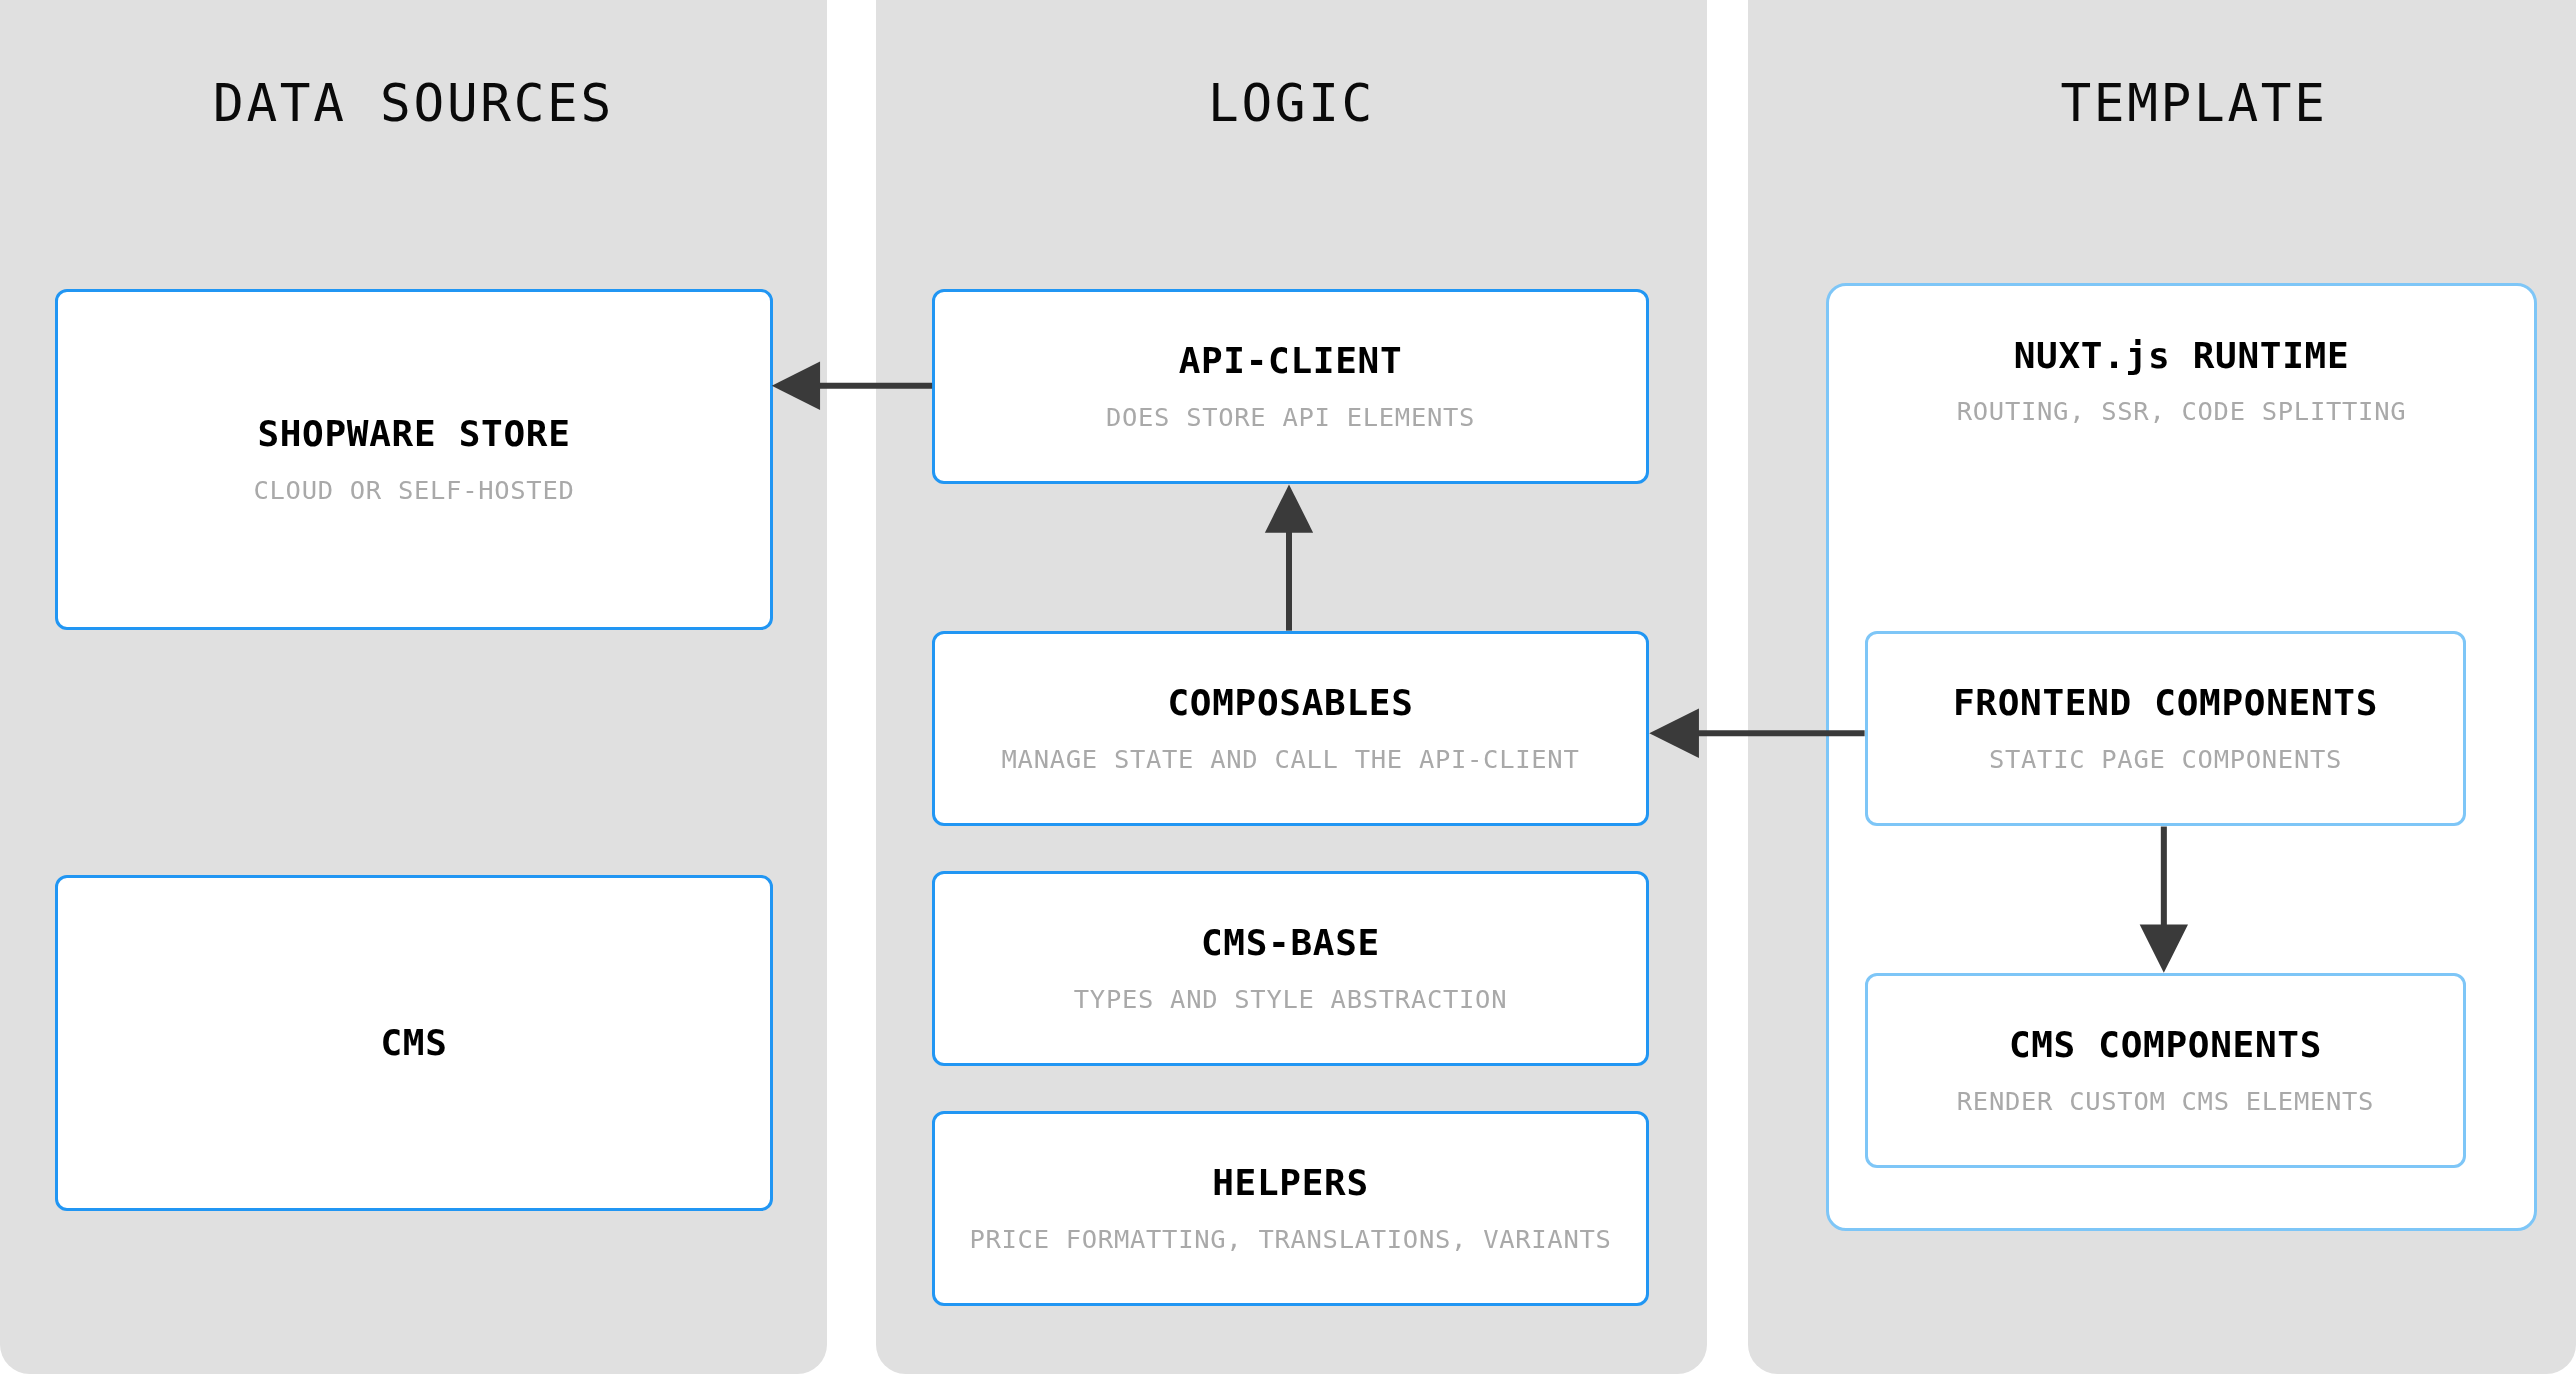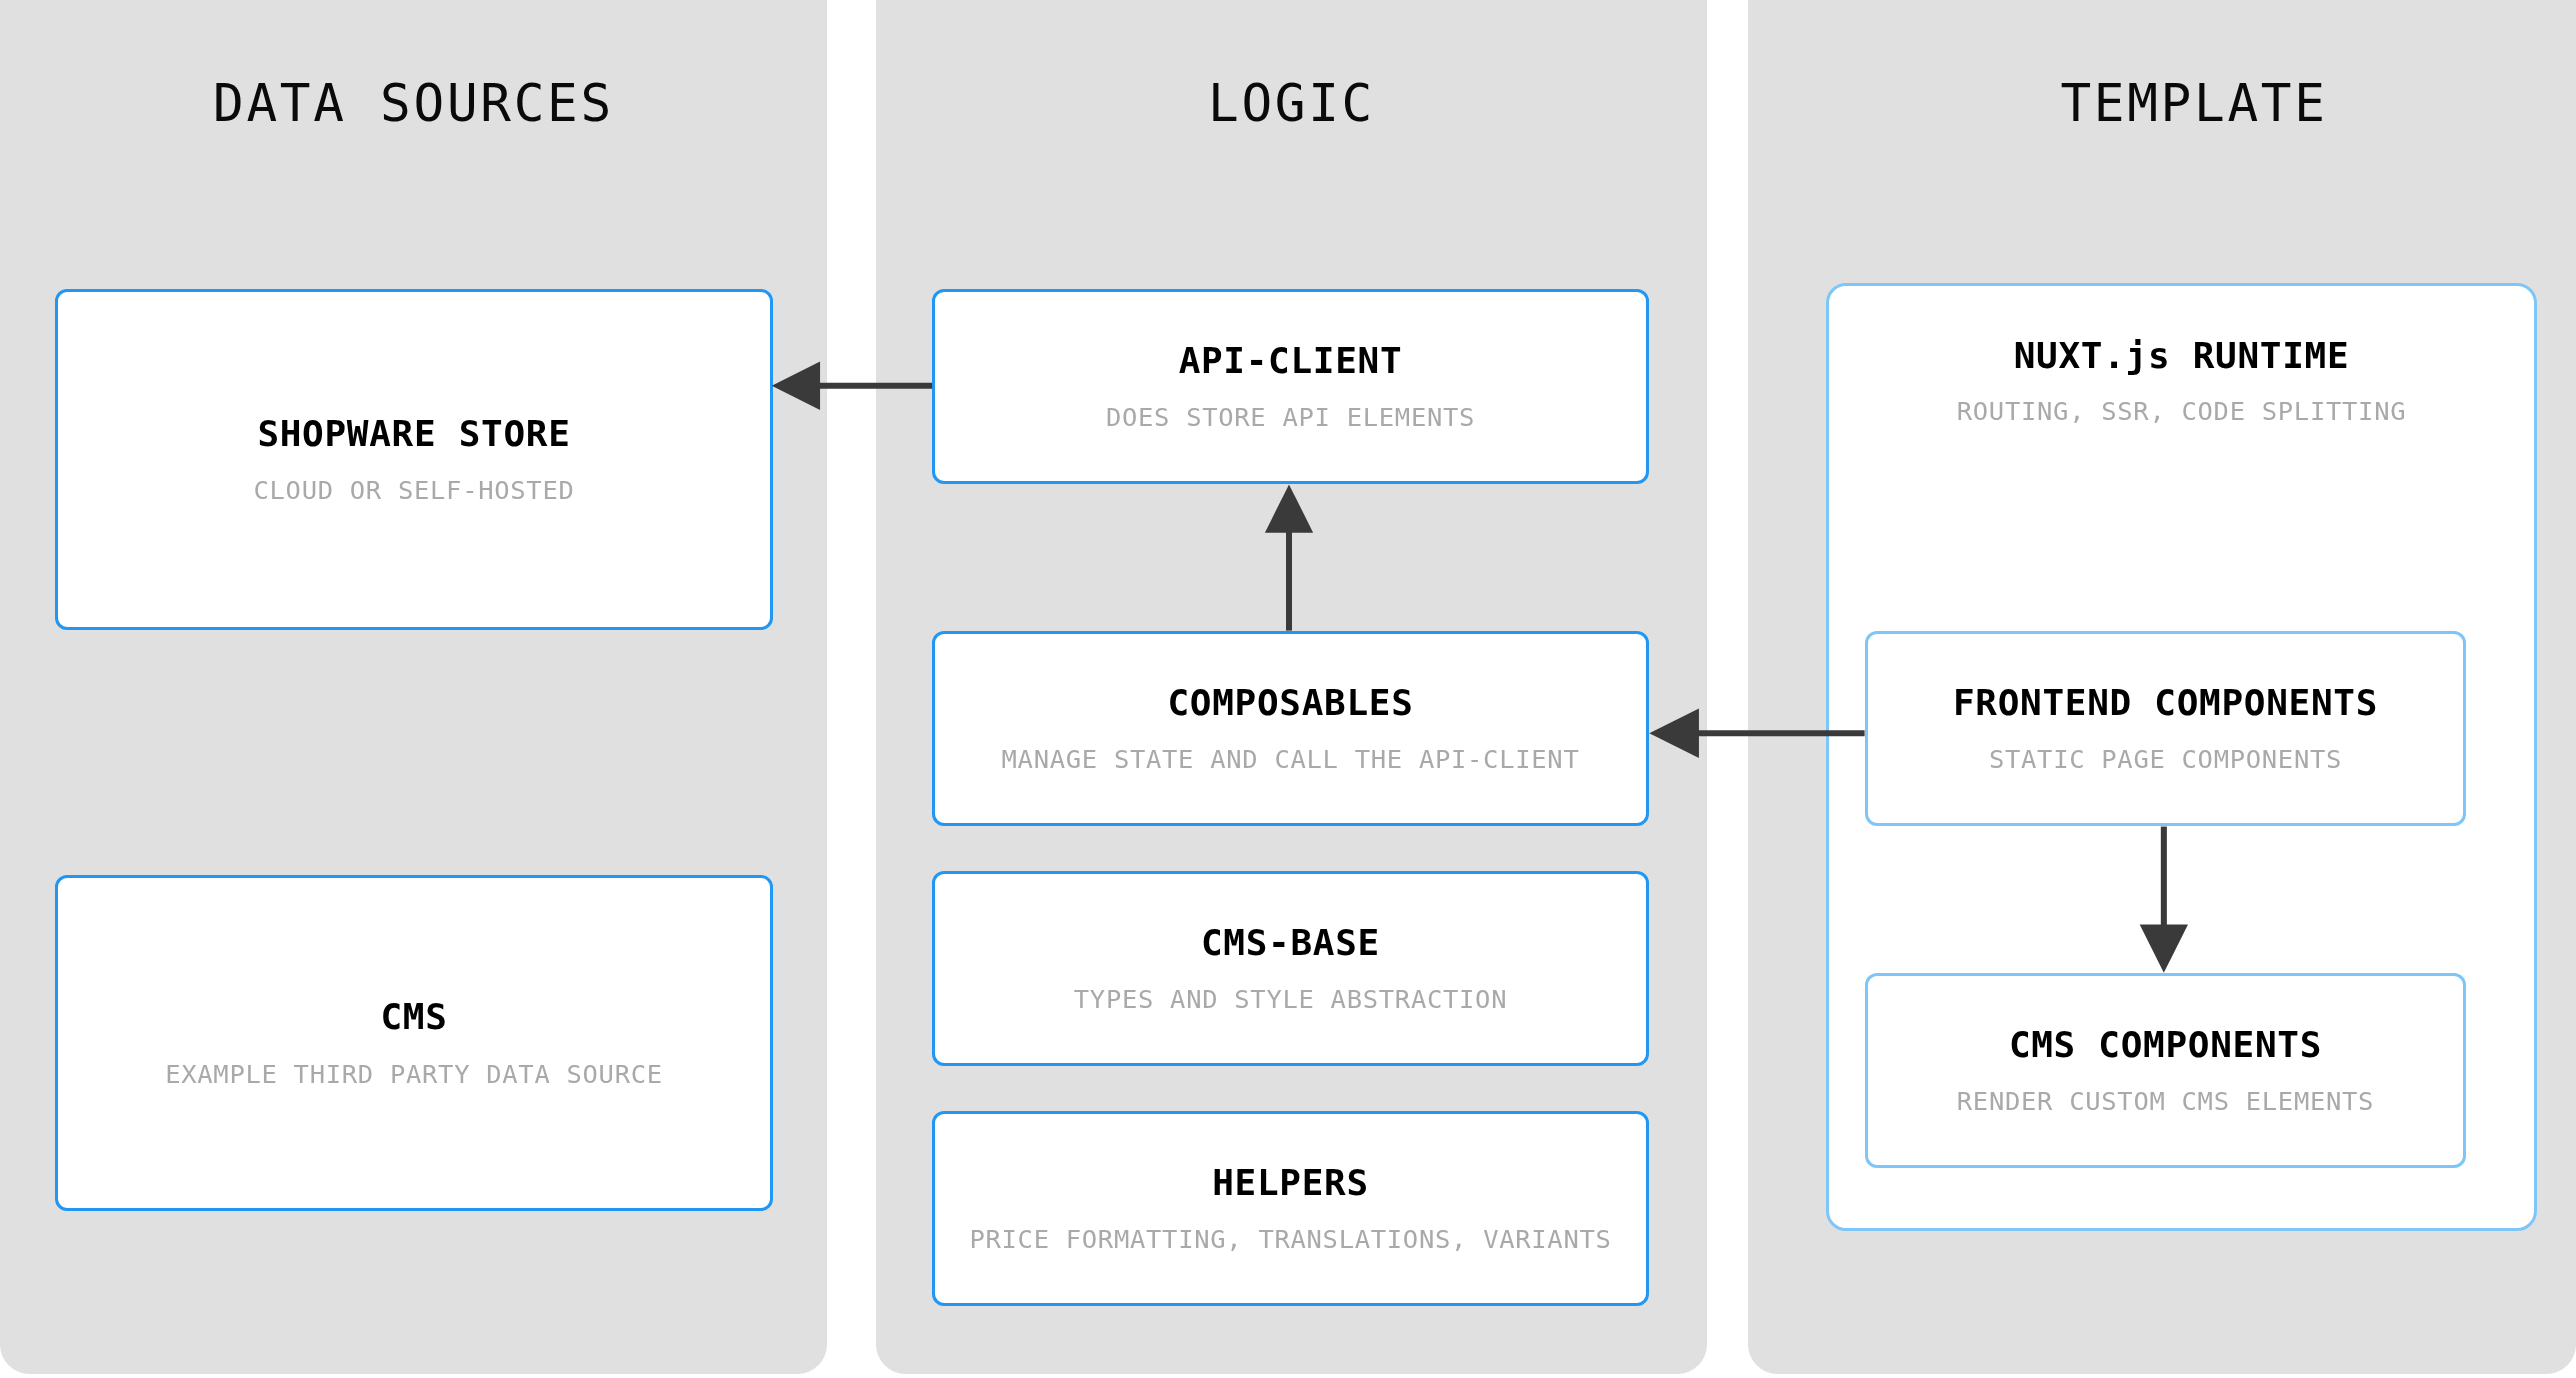--- a/index.html
+++ b/index.html
@@ -85,21 +85,20 @@
   <div class="panel" style="left:0px;top:-29.5px;width:827px;height:1403px;"></div>
   <div class="panel-title" style="left:0px;top:74px;width:827px;">DATA SOURCES</div>
 
   <div class="card" style="left:55px;top:289px;width:718px;height:341px;">
     <div class="card-title">SHOPWARE STORE</div>
     <div class="card-sub">CLOUD OR SELF-HOSTED</div>
   </div>
 
   <div class="card" style="left:55px;top:875px;width:718px;height:336px;">
     <div class="card-title">CMS</div>
-    <div class="card-sub">EXAMPLE THIRD PARTY DATA SOURCE</div>
   </div>
 
   <div class="panel" style="left:876px;top:-29.5px;width:831px;height:1403px;"></div>
   <div class="panel-title" style="left:876px;top:74px;width:831px;">LOGIC</div>
 
   <div class="card" style="left:932px;top:289px;width:717px;height:195px;">
     <div class="card-title">API-CLIENT</div>
     <div class="card-sub">DOES STORE API ELEMENTS</div>
   </div>
 

